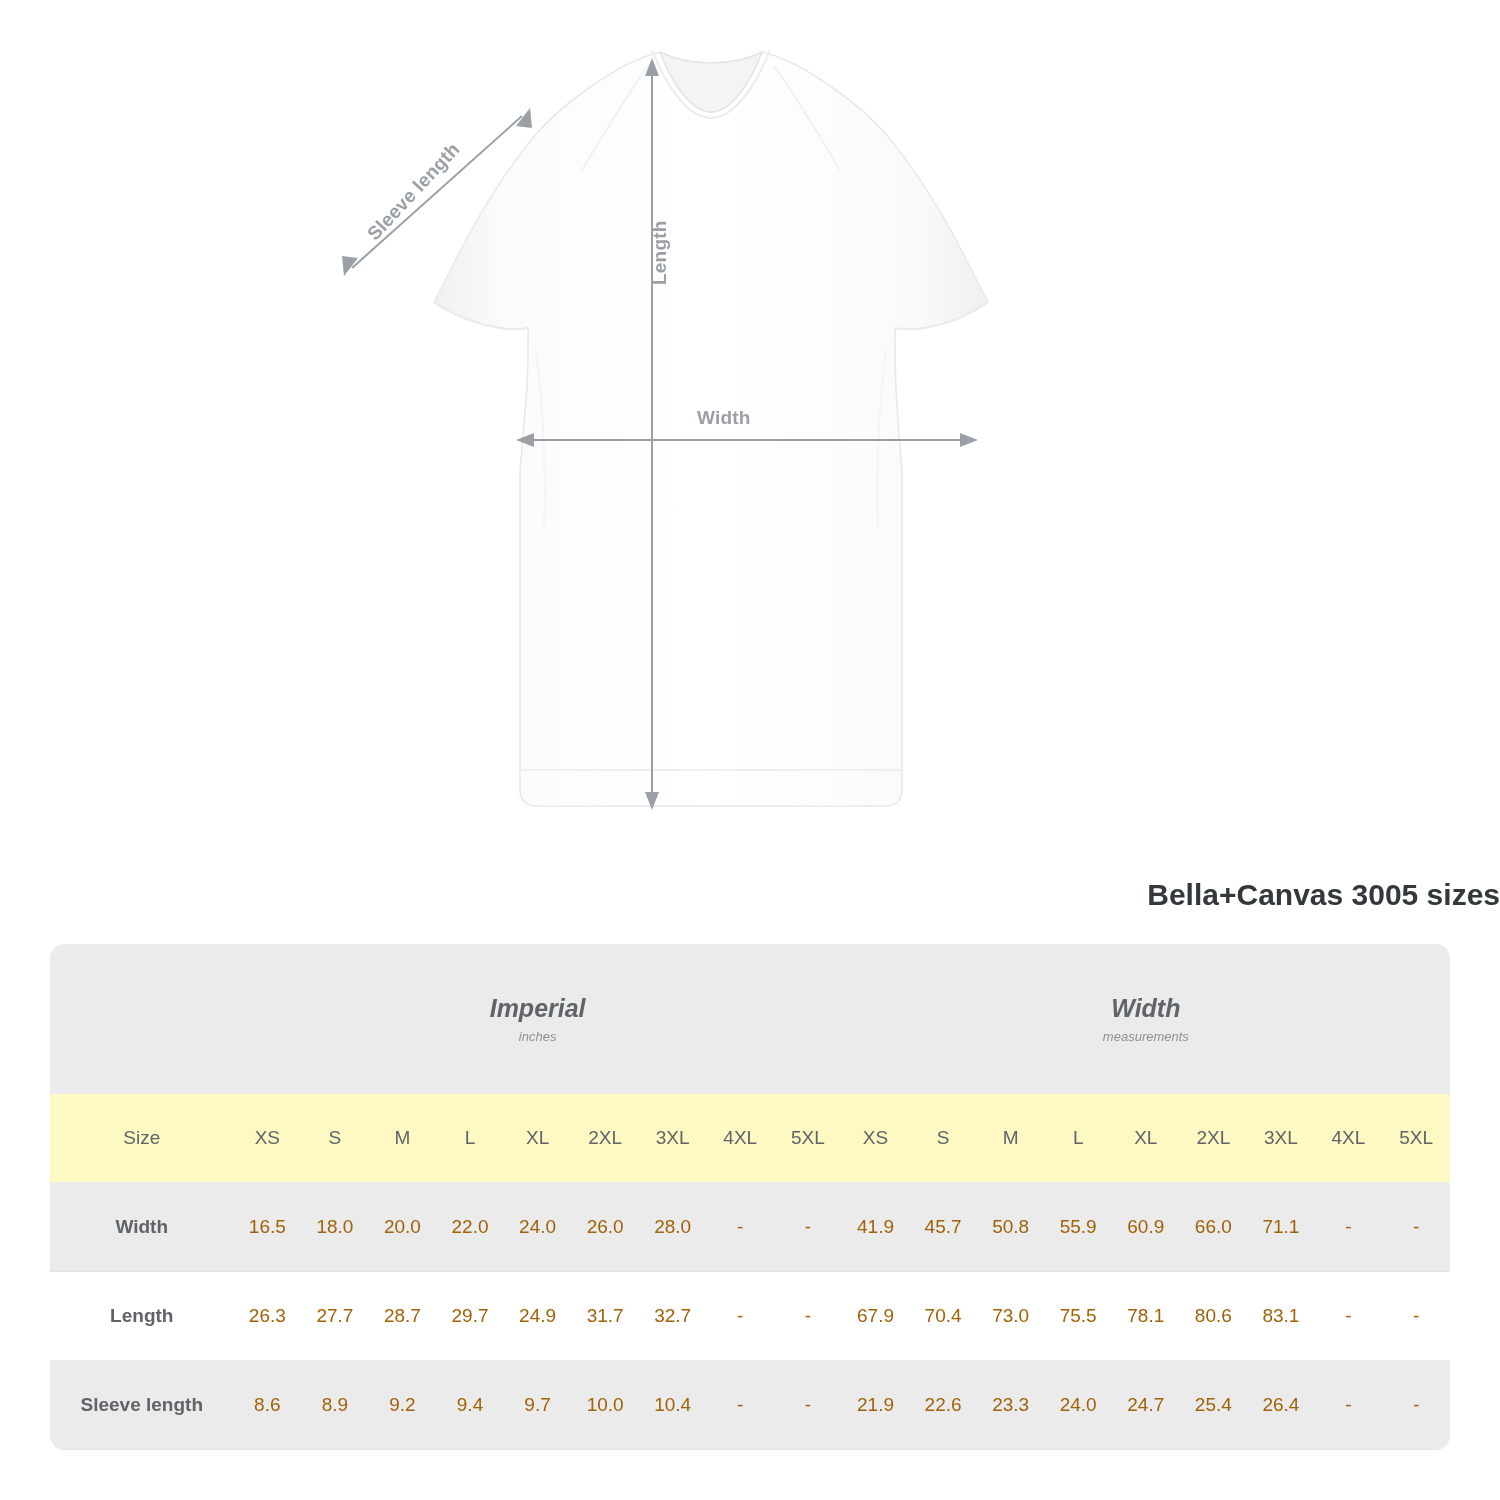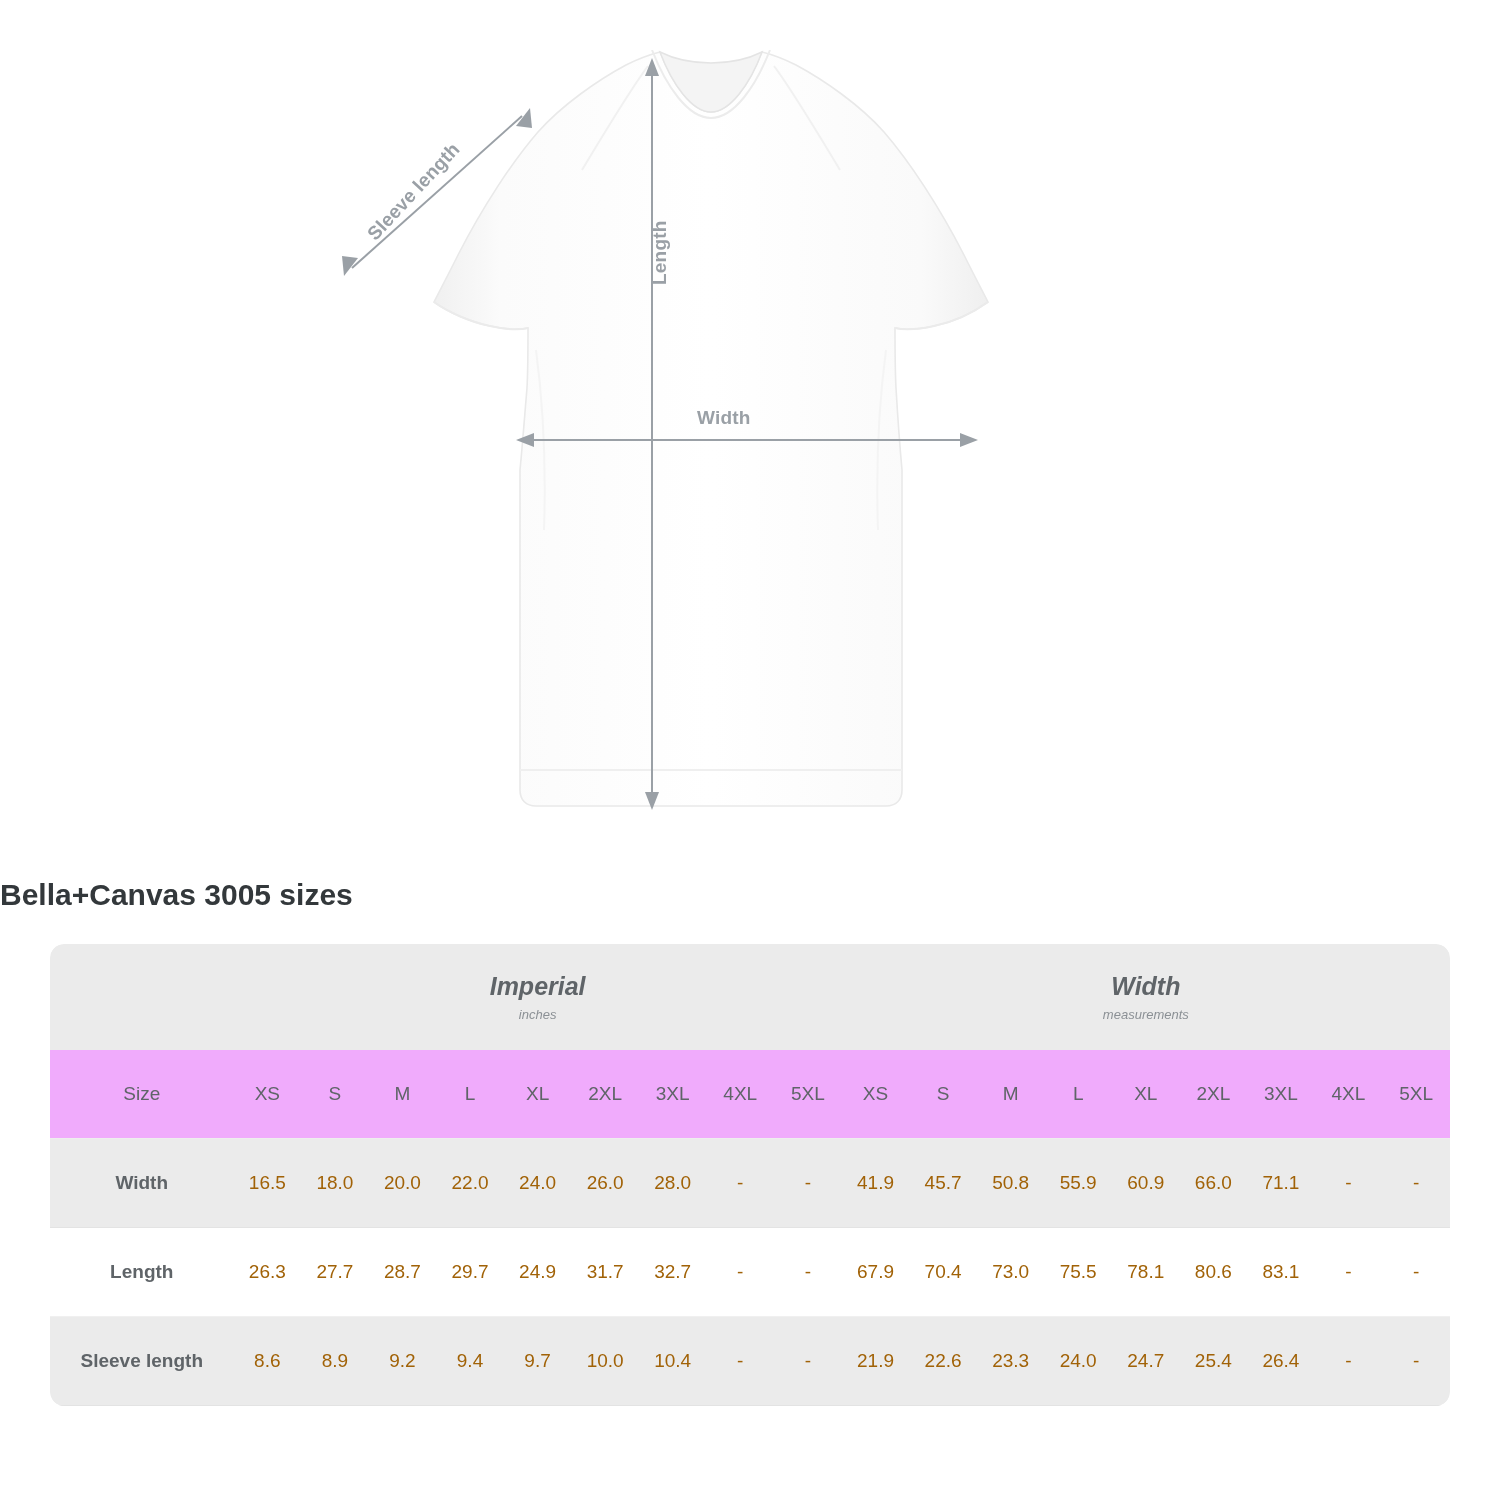--- a/index.html
+++ b/index.html
@@ -54,21 +54,21 @@
   }
   .dim-sleeve {
     left: 363px;
     top: 230px;
     transform: rotate(-47deg);
     transform-origin: left top;
   }
 
   
   .title-block {
-    text-align: left;
+    text-align: right;
     margin-top: 18px;
   }
   .chart-title {
     font-size: 30px;
     font-weight: bold;
     color: #33383b;
     margin: 0 0 14px 0;
   }
   .chart-note {
     font-size: 16.5px;
@@ -93,21 +93,21 @@
   table.size-table td,
   table.size-table th {
     text-align: center;
     vertical-align: middle;
     font-weight: normal;
   }
 
   
   .unit-band td {
     background: #ebebeb;
-    height: 106px;
+    height: 150px;
     padding: 0;
   }
   .unit-band td:first-child {
     border-top-left-radius: 14px;
   }
   .unit-band td:last-child {
     border-top-right-radius: 14px;
   }
   .unit-name {
     font-size: 25px;
@@ -122,21 +122,21 @@
     color: #8b9095;
     margin-top: 6px;
   }
 
   
   .head-row td {
     height: 86px;
     font-size: 19px;
     font-weight: bold;
     color: #5f6468;
-    background: #f0abfc;
+    background: #fef9c3;
     border-bottom: 1px solid #eeeeee;
   }
   .head-row td.rowlabel {
     font-size: 19px;
   }
 
   
   .data-row td {
     height: 86px;
     font-size: 19px;

